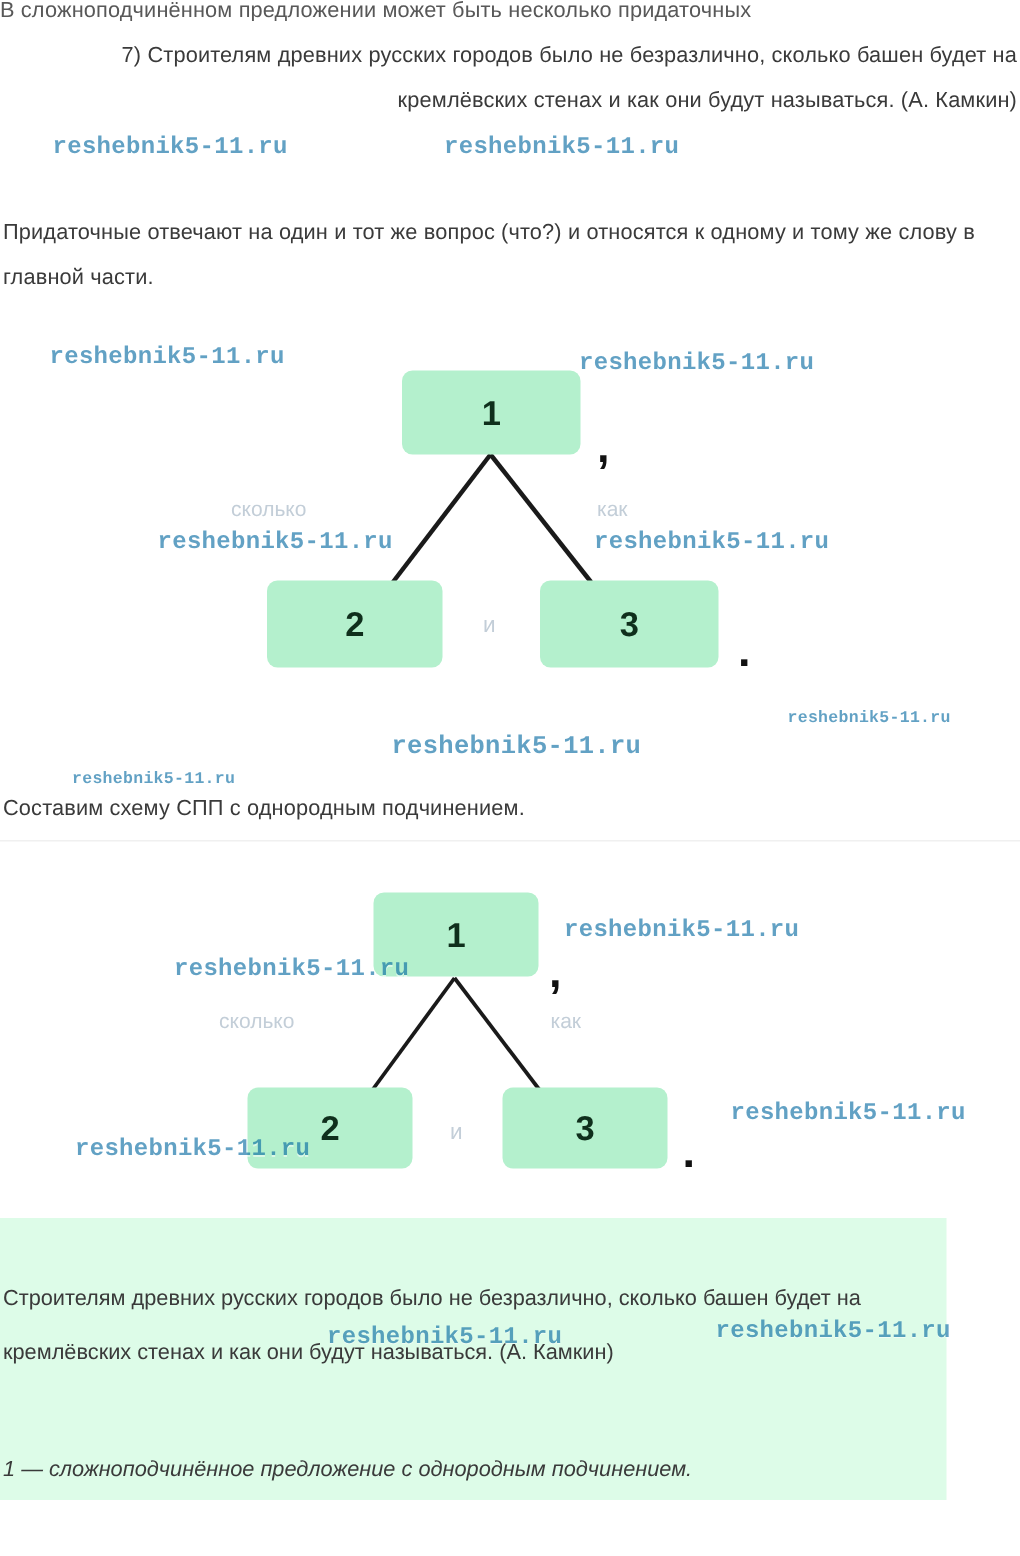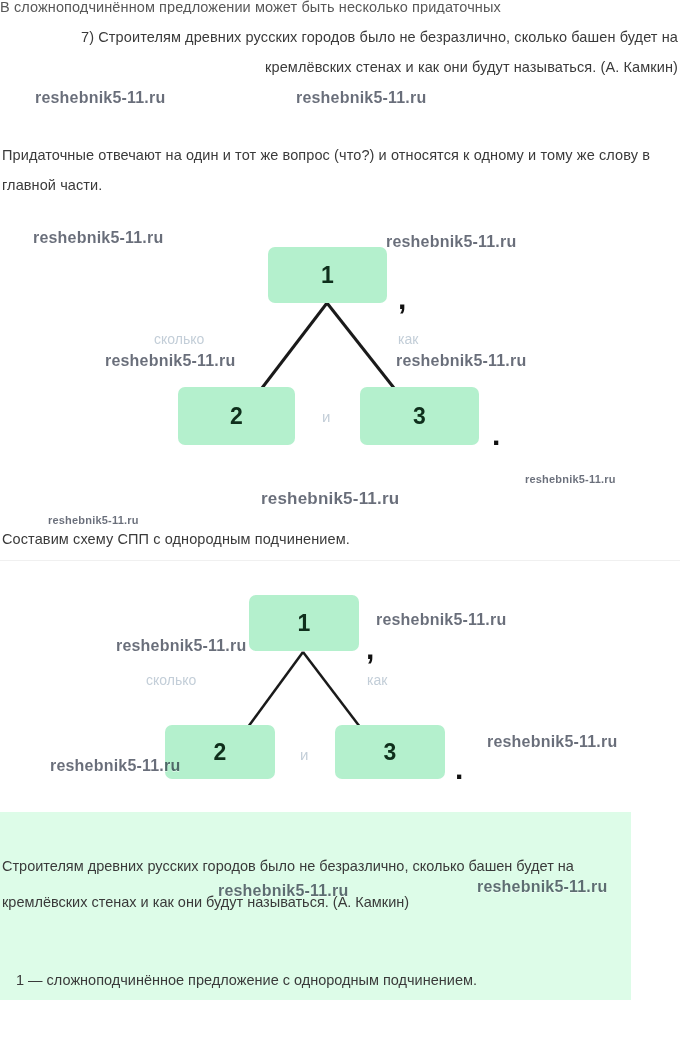--- a/index.html
+++ b/index.html
@@ -32,23 +32,23 @@
     letter-spacing: 0.1px;
     white-space: pre-wrap;
   }
   .para.clip-top {
     overflow: hidden;
   }
 
   
   .wm {
     position: absolute;
-    font-family: Liberation Sans, sans-serif;
+    font-family: Liberation Mono, monospace;
     font-weight: 700;
-    color: #0f172a;
+    color: #0369a1;
     opacity: .62;
     white-space: nowrap;
     letter-spacing: .2px;
     text-shadow: 0 1px 0 rgba(255,255,255,.85);
     pointer-events: none;
   }
 
   
   .diagram {
     position: absolute;
@@ -178,21 +178,21 @@
 
     <div class="punct comma" style="left:366px; top:72px;">,</div>
 
     <div class="punct dot" style="left:455px; top:192px;">.</div>
   </div>
 
   <div class="answer-box" style="left:0px; top:812px; width:631px; height:188px;"></div>
 
   <div class="answer-text" style="left:2px; top:848px; width:600px;">Строителям древних русских городов было не безразлично, сколько башен будет на кремлёвских стенах и как они будут называться. (А. Камкин)</div>
 
-  <div class="answer-text" style="left:16px; top:962px; width:610px;">1 — сложноподчинённое предложение с однородным подчинением.</div>
+  <div class="answer-text" style="left:2px; top:962px; width:610px;font-style:italic;">1 — сложноподчинённое предложение с однородным подчинением.</div>
 
   <div class="wm" style="left:35px;  top:89px;  font-size:16px;">reshebnik5-11.ru</div>
   <div class="wm" style="left:296px; top:89px;  font-size:16px;">reshebnik5-11.ru</div>
 
   <div class="wm" style="left:33px;  top:229px; font-size:16px;">reshebnik5-11.ru</div>
   <div class="wm" style="left:386px; top:233px; font-size:16px;">reshebnik5-11.ru</div>
 
   <div class="wm" style="left:105px; top:352px; font-size:16px;">reshebnik5-11.ru</div>
   <div class="wm" style="left:396px; top:352px; font-size:16px;">reshebnik5-11.ru</div>
 

